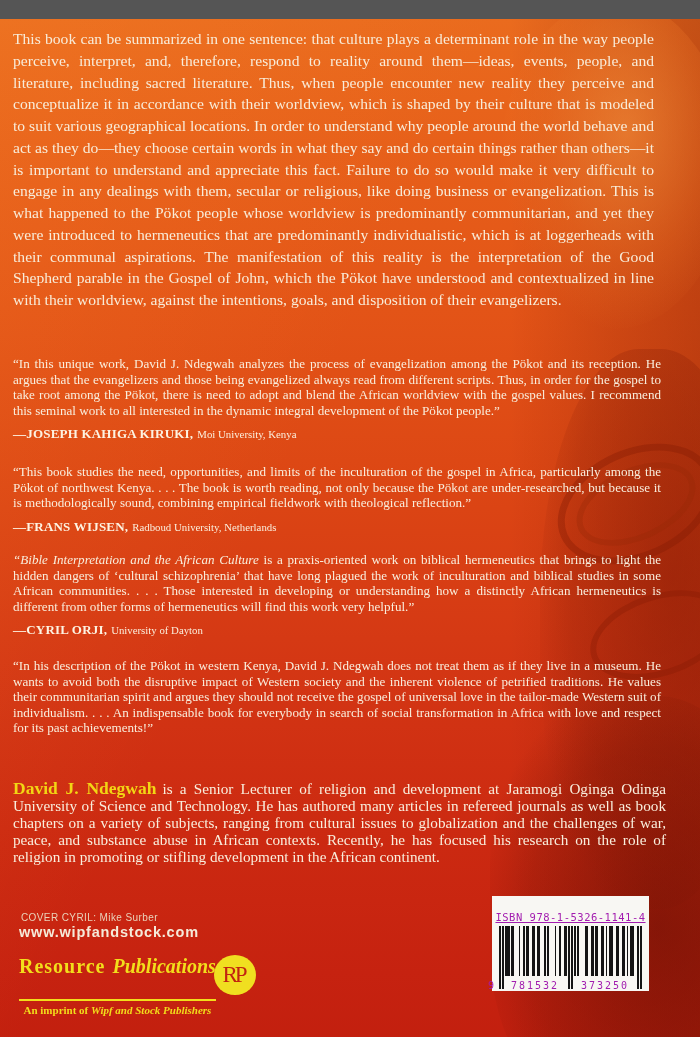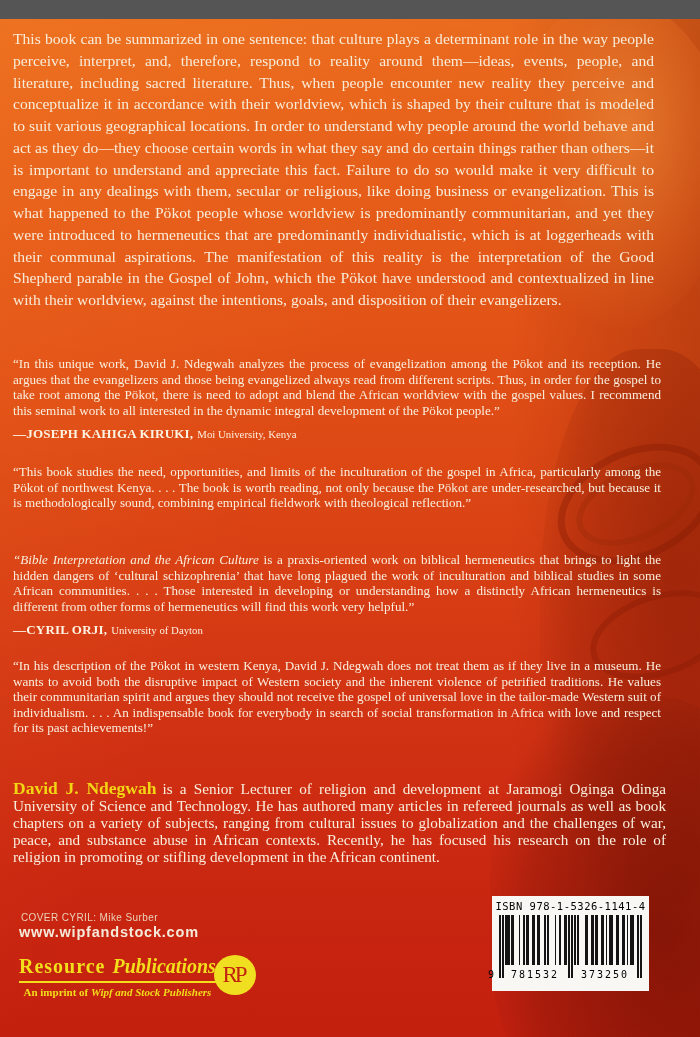--- a/index.html
+++ b/index.html
@@ -40,33 +40,33 @@
   .quote-title{font-style:italic;}
   .bio{position:absolute;top:761px;left:13px;width:653px;margin:0;
     font-size:15.2px;line-height:17px;text-align:justify;color:#f9eedd;}
   .bio-name{font-weight:bold;font-size:17.5px;color:#f2d614;margin-right:6px;}
   
   .cover-design{position:absolute;top:893px;left:21px;margin:0;
     font-family:"Liberation Sans",sans-serif;font-size:10px;letter-spacing:0.4px;color:#e9d2ba;}
   .website{position:absolute;top:905px;left:19px;margin:0;
     font-family:"Liberation Sans",sans-serif;font-size:14.5px;font-weight:bold;letter-spacing:0.8px;color:#f5ead9;}
   .imprint{position:absolute;top:936px;left:19px;color:#f2de1b;}
-  .imprint-title{display:inline-block;border-bottom:2.5px solid #f2de1b;padding-bottom:3px;
+  .imprint-title{display:inline-block;border-bottom:2.5px solid #f2de1b;padding-bottom:21px;
     font-size:20px;font-weight:bold;}
   .imprint-title .word-resource{letter-spacing:1px;}
   .imprint-title .word-publications{font-style:italic;margin-left:7px;}
   .imprint-tagline{margin-top:3px;font-size:11px;font-weight:bold;text-align:center;}
   .imprint-tagline .tag-publisher{font-style:italic;}
   .rp-circle{position:absolute;left:214px;top:936px;width:42px;height:40px;border-radius:50%;
     background:#f0df20;display:flex;align-items:center;justify-content:center;}
   .rp-circle span{font-family:"Liberation Serif",serif;font-weight:normal;font-size:23px;
     color:#c22410;letter-spacing:-3px;padding-right:3px;}
   
   .barcode{position:absolute;left:492px;top:877px;width:157px;height:95px;
-    background:#f8f7f3;color:#000000;padding-top:4px;box-sizing:border-box;}
+    background:#f8f7f3;color:#a21caf;padding-top:15px;box-sizing:border-box;text-decoration:underline;}
   .isbn-label{margin:0;text-align:center;font-family:"DejaVu Sans Mono",monospace;
     font-size:10.5px;letter-spacing:0.5px;}
   .ean-row{position:relative;width:143px;height:66px;margin:3px auto 0;}
   .ean-bars{position:absolute;left:0;top:0;display:flex;align-items:flex-start;height:66px;}
   .ean-bars i{display:block;width:1.5px;height:50px;}
   .ean-bars i.b{background:#141414;}
   .ean-bars i.guard{height:63px;}
   .ean-digit{position:absolute;bottom:1px;font-family:"DejaVu Sans Mono",monospace;font-size:10px;}
   .d9{left:-11px;}
   .g1{left:6px;width:60px;text-align:center;letter-spacing:2px;}
@@ -90,20 +90,21 @@
 
   <p class="summary">This book can be summarized in one sentence: that culture plays a determinant role in the way people perceive, interpret, and, therefore, respond to reality around them—ideas, events, people, and literature, including sacred literature. Thus, when people encounter new reality they perceive and conceptualize it in accordance with their worldview, which is shaped by their culture that is modeled to suit various geographical locations. In order to understand why people around the world behave and act as they do—they choose certain words in what they say and do certain things rather than others—it is important to understand and appreciate this fact. Failure to do so would make it very difficult to engage in any dealings with them, secular or religious, like doing business or evangelization. This is what happened to the Pökot people whose worldview is predominantly communitarian, and yet they were introduced to hermeneutics that are predominantly individualistic, which is at loggerheads with their communal aspirations. The manifestation of this reality is the interpretation of the Good Shepherd parable in the Gospel of John, which the Pökot have understood and contextualized in line with their worldview, against the intentions, goals, and disposition of their evangelizers.</p>
 
   <div class="endorsement e0">
     <p class="quote"><span class="quote-title"></span><span>“In this unique work, David J. Ndegwah analyzes the process of evangelization among the Pökot and its reception. He argues that the evangelizers and those being evangelized always read from different scripts. Thus, in order for the gospel to take root among the Pökot, there is need to adopt and blend the African worldview with the gospel values. I recommend this seminal work to all interested in the dynamic integral development of the Pökot people.”</span></p>
     <p class="attr"><span class="attr-name">—JOSEPH KAHIGA KIRUKI,</span> <span class="attr-aff">Moi University, Kenya</span></p>
   </div>
 
   <div class="endorsement e1">
     <p class="quote"><span class="quote-title"></span><span>“This book studies the need, opportunities, and limits of the inculturation of the gospel in Africa, particularly among the Pökot of northwest Kenya. . . . The book is worth reading, not only because the Pökot are under-researched, but because it is methodologically sound, combining empirical fieldwork with theological reflection.”</span></p>
+    <p class="attr"><span class="attr-name">—FRANS WIJSEN,</span> <span class="attr-aff">Radboud University, Netherlands</span></p>
   </div>
 
   <div class="endorsement e2">
     <p class="quote"><span class="quote-title">“Bible Interpretation and the African Culture</span><span> is a praxis-oriented work on biblical hermeneutics that brings to light the hidden dangers of ‘cultural schizophrenia’ that have long plagued the work of inculturation and biblical studies in some African communities. . . . Those interested in developing or understanding how a distinctly African hermeneutics is different from other forms of hermeneutics will find this work very helpful.”</span></p>
     <p class="attr"><span class="attr-name">—CYRIL ORJI,</span> <span class="attr-aff">University of Dayton</span></p>
   </div>
 
   <div class="endorsement e3">
     <p class="quote"><span class="quote-title"></span><span>“In his description of the Pökot in western Kenya, David J. Ndegwah does not treat them as if they live in a museum. He wants to avoid both the disruptive impact of Western society and the inherent violence of petrified traditions. He values their communitarian spirit and argues they should not receive the gospel of universal love in the tailor-made Western suit of individualism. . . . An indispensable book for everybody in search of social transformation in Africa with love and respect for its past achievements!”</span></p>
   </div>

